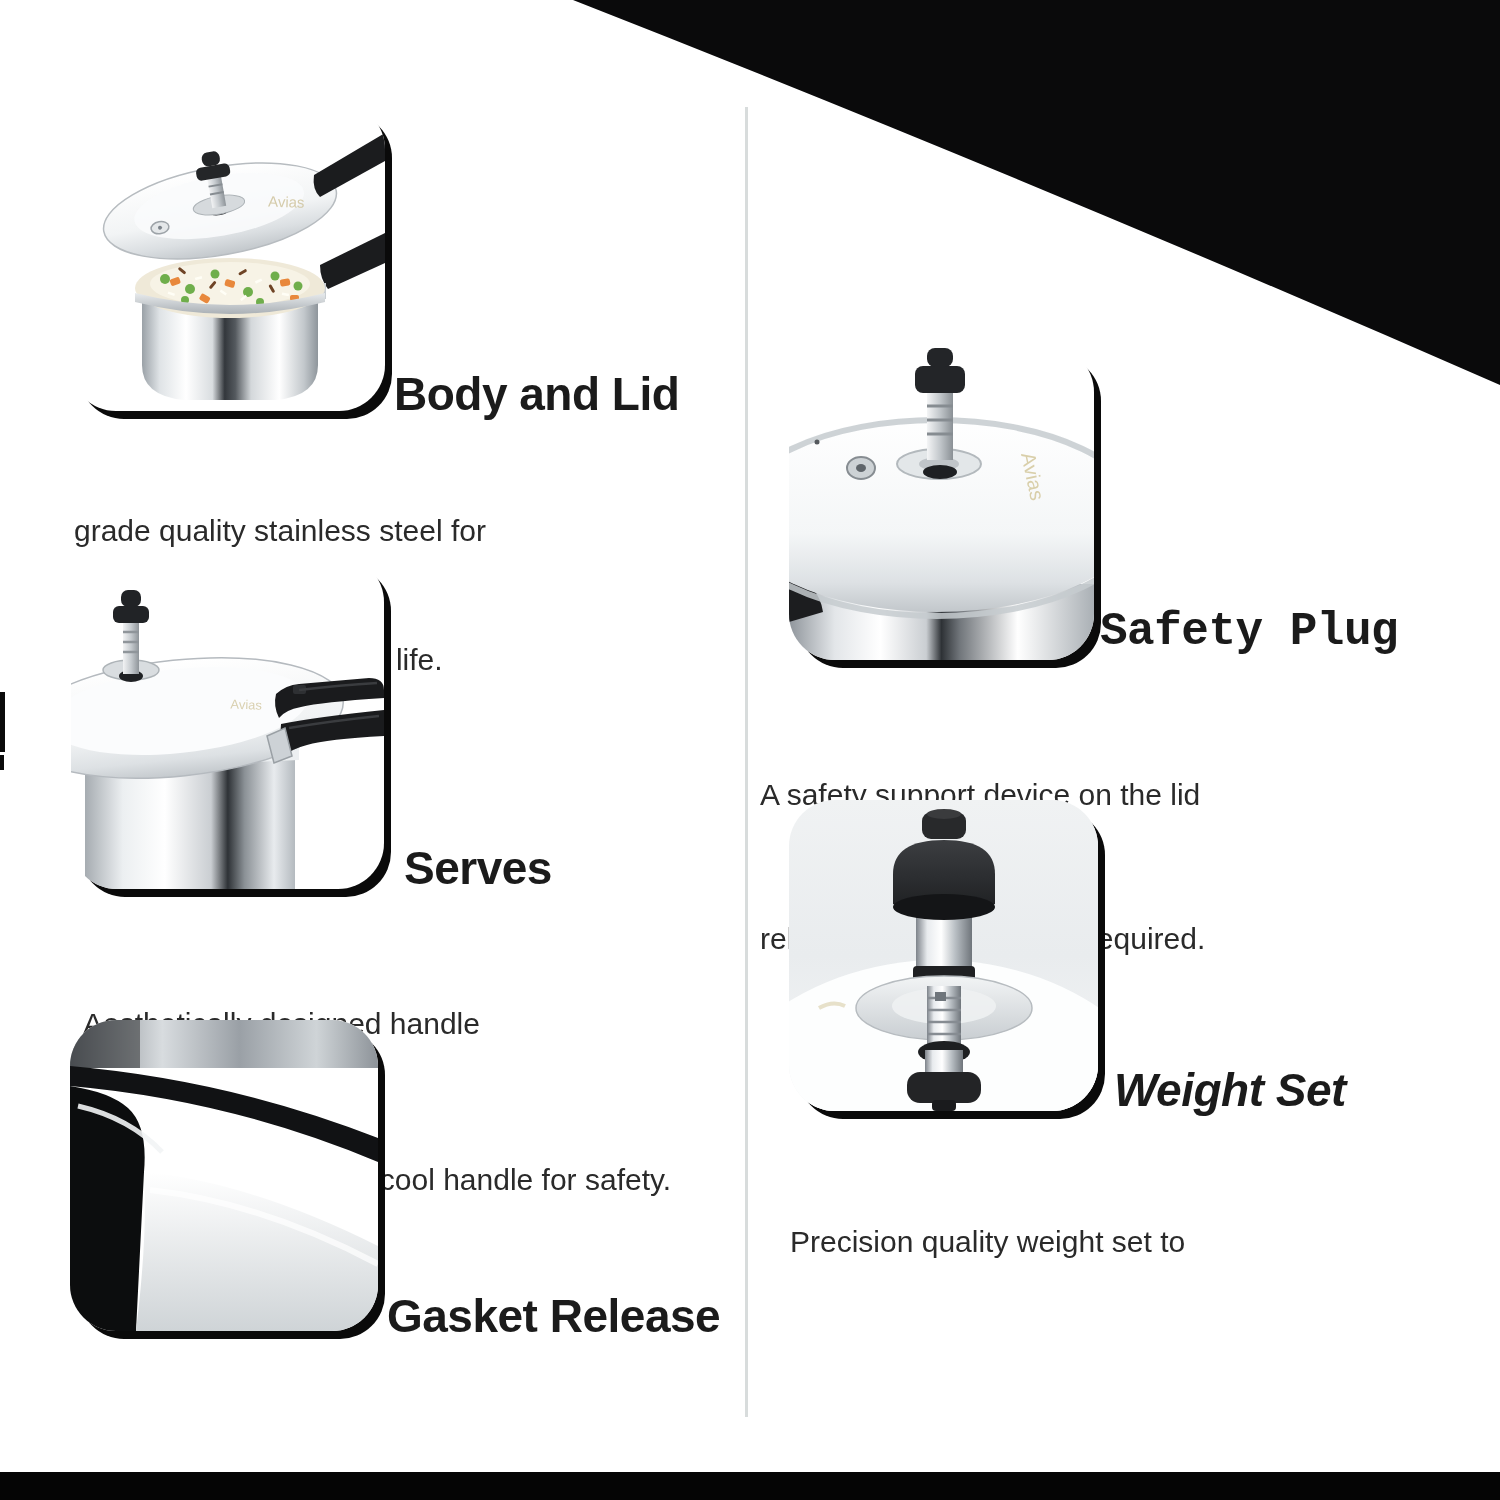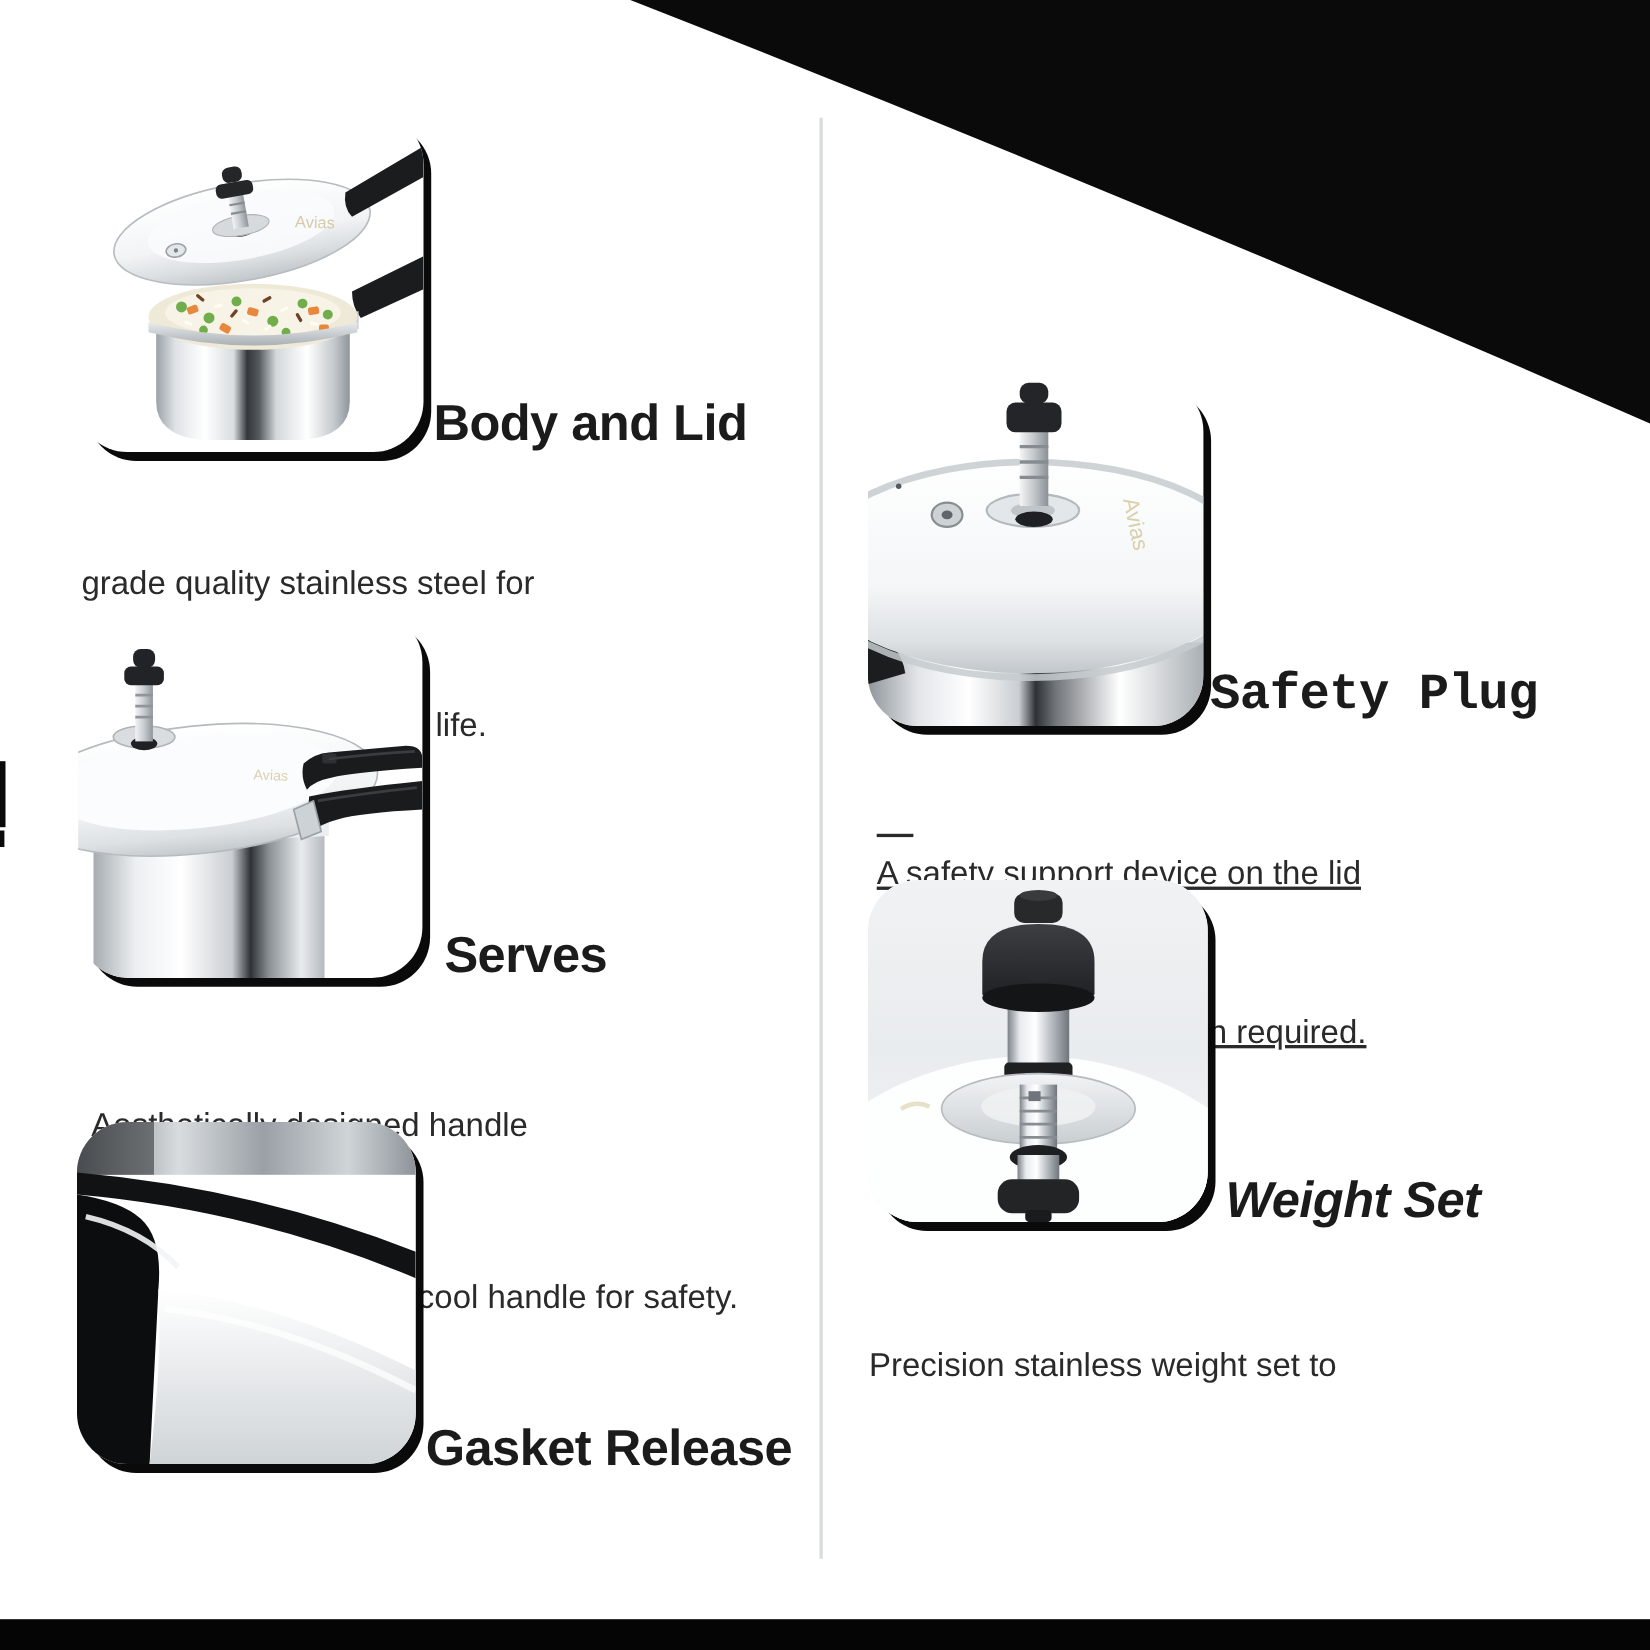--- a/index.html
+++ b/index.html
@@ -18,32 +18,32 @@
   .img-box{background:#ffffff;border-radius:46px;overflow:hidden;
            box-shadow:8px 9px 0 -1px #0a0a0a;}
   #box-body-lid{left:70px;top:103px;width:315px;height:308px;}
   #box-handle{left:71px;top:556px;width:313px;height:333px;}
   #box-grs{left:70px;top:1020px;width:308px;height:311px;}
   #box-safety{left:789px;top:346px;width:305px;height:314px;}
   #box-weight{left:789px;top:800px;width:309px;height:311px;}
   .img-box svg{width:100%;height:100%;}
   
   .title{color:#1b1b1b;font-weight:700;font-size:46px;line-height:64px;letter-spacing:-0.5px;white-space:pre;}
-  #title-body-lid{left:394px;top:224px;}
+  #title-body-lid{left:394px;top:234px;}
   #title-handle{left:404px;top:708px;}
   #title-grs{left:387px;top:1156px;}
   #title-safety{left:1100px;top:472px;font-family:Liberation Mono, monospace;}
   #title-weight{left:1114px;top:930px;font-style:italic;}
   
   .desc{color:#2a2a2a;font-size:30px;white-space:pre;}
   .desc div{position:relative;}
   #desc-body-lid{left:74px;top:423px;line-height:43px;}
   #desc-handle{left:83px;top:894px;line-height:52px;}
   #desc-grs{left:75px;top:1352px;line-height:59px;}
-  #desc-safety{left:797px;top:675px;line-height:48px;text-decoration:underline;}
+  #desc-safety{left:760px;top:675px;line-height:48px;}
   #desc-weight{left:790px;top:1122px;line-height:48px;}
 </style>
 </head>
 <body>
 
 <div id="canvas">
 
   <svg id="corner-triangle" class="abs" viewBox="0 0 1500 400" preserveAspectRatio="none">
     <path d="M573,0 L1500,0 L1500,385 Q1020,175 573,0 Z" fill="#0a0a0b"></path>
   </svg>
@@ -346,18 +346,18 @@
         <ellipse cx="155" cy="107" rx="51" ry="13" fill="#141517"></ellipse>
         <rect x="133" y="12" width="44" height="27" rx="9" fill="#28292b"></rect>
         <ellipse cx="155" cy="14" rx="17" ry="5" fill="#3a3b3d"></ellipse>
       </g>
     </svg>
   </div>
   <div id="title-weight" class="abs title">
     <div>Weight Set</div>
   </div>
   <div id="desc-weight" class="abs desc">
-    <div>Precision stainless weight set to</div>
+    <div>Precision quality weight set to</div>
   </div>
 
   <div id="bottom-bar" class="abs"></div>
 
 </div>
 
 </body></html>

